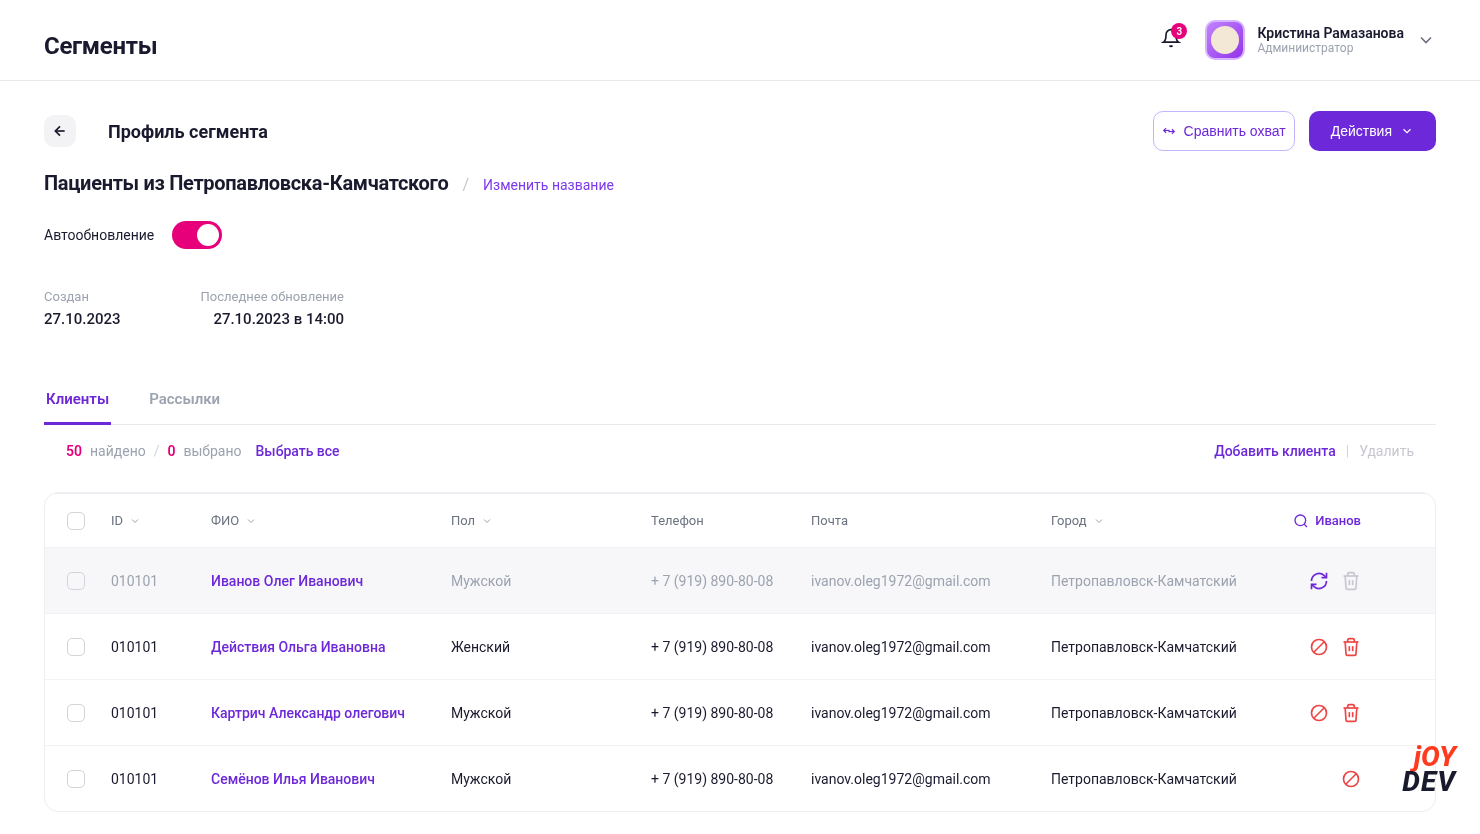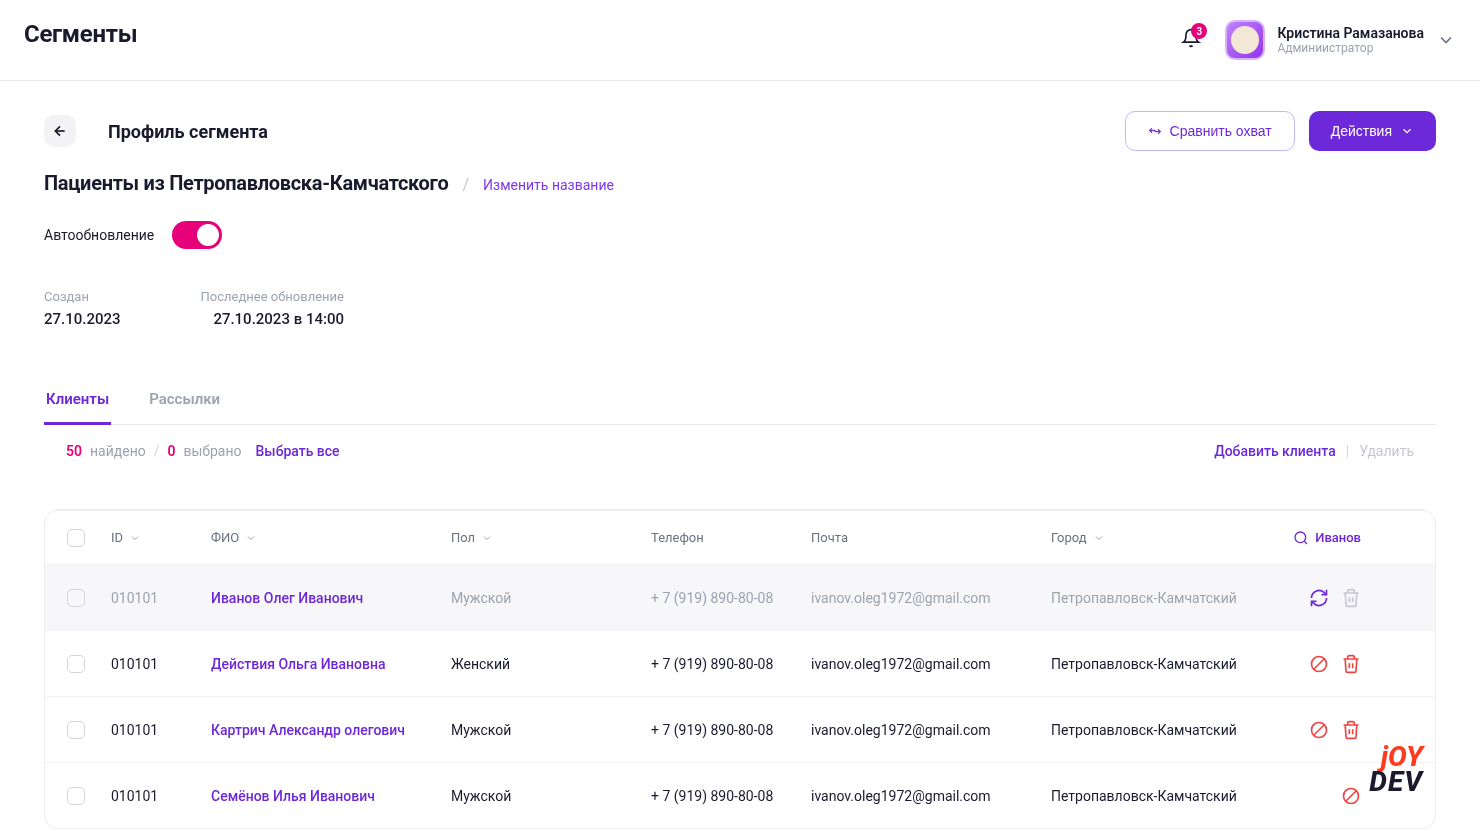--- a/index.html
+++ b/index.html
@@ -1,40 +1,40 @@
 <!DOCTYPE html>
 <html><head>
 <meta charset="utf-8">
 <style>
 * { margin: 0; padding: 0; box-sizing: border-box; }
 body { font-family: -apple-system, BlinkMacSystemFont, 'Segoe UI', Roboto, sans-serif; background: #fff; color: #1a1a2e; }
 
 
-.header { display: flex; align-items: flex-start; justify-content: space-between; padding: 20px 24px; border-bottom: 1px solid #e8e8ed; }
+.header { display: flex; align-items: flex-end; justify-content: space-between; padding: 20px 44px; border-bottom: 1px solid #e8e8ed; }
 .header-title { font-size: 24px; font-weight: 700; letter-spacing: -0.3px; }
 .header-right { display: flex; align-items: center; gap: 24px; }
 .bell-wrap { position: relative; cursor: pointer; }
 .bell-badge { position: absolute; top: -5px; right: -6px; background: #e6007a; color: #fff; font-size: 10px; font-weight: 600; width: 16px; height: 16px; border-radius: 50%; display: flex; align-items: center; justify-content: center; }
 .user-block { display: flex; align-items: center; gap: 12px; cursor: pointer; }
 .avatar { width: 40px; height: 40px; border-radius: 10px; background: linear-gradient(135deg,#c084fc,#9333ea); border: 2px solid #d8b4fe; position: relative; overflow: hidden; }
 .avatar::after { content:''; position:absolute; inset:4px; border-radius:50%; background:#f3e8d6; }
 .user-info { display: flex; flex-direction: column; }
 .user-name { font-size: 14px; font-weight: 600; }
 .user-role { font-size: 12px; color: #9ca3af; }
 
 
 .content { padding: 0 44px; }
 
 
 .subhead { display: flex; align-items: center; justify-content: space-between; padding: 30px 0 20px; }
 .subhead-left { display: flex; align-items: center; gap: 32px; }
 .back-btn { width: 32px; height: 32px; border-radius: 10px; background: #f3f3f5; display: flex; align-items: center; justify-content: center; cursor: pointer; }
 .subhead-title { font-size: 18px; font-weight: 700; }
 .subhead-right { display: flex; gap: 14px; }
-.btn-outline { border: 1px solid #c4b5fd; color: #6d28d9; background: #fff; padding: 11px 22px; border-radius: 10px; font-size: 14px; font-weight: 500; display: flex; align-items: center; gap: 8px; cursor: pointer; }
+.btn-outline { border: 1px solid #c4b5fd; color: #6d28d9; background: #fff; padding: 11px 8px; border-radius: 10px; font-size: 14px; font-weight: 500; display: flex; align-items: center; gap: 8px; cursor: pointer; }
 .btn-primary { border: none; background: #6d28d9; color: #fff; padding: 11px 22px; border-radius: 10px; font-size: 14px; font-weight: 500; display: flex; align-items: center; gap: 8px; cursor: pointer; }
 
 
 .seg-row { display: flex; align-items: baseline; gap: 14px; margin-bottom: 26px; }
 .seg-name { font-size: 20px; font-weight: 700; letter-spacing: -0.3px; }
 .seg-sep { color: #c7c7d0; }
 .seg-edit { color: #7c3aed; font-size: 14px; cursor: pointer; }
 
 
 .toggle-row { display: flex; align-items: center; gap: 18px; margin-bottom: 40px; }
@@ -47,21 +47,21 @@
 .meta-block { display: flex; flex-direction: column; gap: 6px; }
 .meta-label { font-size: 13px; color: #9ca3af; }
 .meta-value { font-size: 15px; font-weight: 500; text-align: right; }
 
 
 .tabs { display: flex; gap: 36px; border-bottom: 1px solid #e8e8ed; }
 .tab { padding: 12px 2px 14px; font-size: 15px; font-weight: 600; color: #9ca3af; cursor: pointer; border-bottom: 3px solid transparent; margin-bottom: -1px; }
 .tab.active { color: #6d28d9; border-bottom-color: #6d28d9; }
 
 
-.table-wrap { border: 1px solid #ededf2; border-radius: 14px; margin-top: 36px; overflow: hidden; }
+.table-wrap { border: 1px solid #ededf2; border-radius: 14px; margin-top: 19px; overflow: hidden; }
 .toolbar { display: flex; align-items: center; justify-content: space-between; padding: 18px 22px 14px; font-size: 14px; }
 .toolbar-left { display: flex; align-items: center; gap: 8px; }
 .cnt { color: #e6007a; font-weight: 600; }
 .muted { color: #9ca3af; }
 .sl-sep { color: #d1d5db; }
 .select-all { color: #6d28d9; font-weight: 500; cursor: pointer; margin-left: 6px; }
 .toolbar-right { display: flex; align-items: center; gap: 10px; }
 .add-client { color: #6d28d9; font-weight: 500; cursor: pointer; }
 .del-sel { color: #c7c7d0; }
 
@@ -72,21 +72,21 @@
 .search-head { color: #6d28d9; font-weight: 500; display: flex; align-items: center; gap: 6px; justify-content: flex-end; cursor: pointer; }
 .trow { height: 66px; border-top: 1px solid #f3f3f5; font-size: 14px; }
 .trow.hov { background: #f7f7fa; color: #9ca3af; }
 .cb { width: 18px; height: 18px; border: 1.5px solid #d1d5db; border-radius: 5px; cursor: pointer; }
 .name-link { color: #6d28d9; font-weight: 500; cursor: pointer; }
 .trow.hov .name-link { color: #6d28d9; }
 .actions { display: flex; gap: 12px; justify-content: flex-end; }
 .ic { width: 20px; height: 20px; cursor: pointer; }
 
 
-.wm { position: fixed; bottom: 40px; right: 57px; font-weight: 800; font-size: 28px; line-height: 0.9; text-align: right; pointer-events: none; font-style: italic; }
+.wm { position: fixed; bottom: 40px; right: 24px; font-weight: 800; font-size: 28px; line-height: 0.9; text-align: right; pointer-events: none; font-style: italic; }
 .wm1 { color: #ff3b1f; }
 .wm2 { color: #1a1a2e; letter-spacing: 1px; }
 </style>
 </head>
 <body>
 
 <div class="header">
   <div class="header-title">Сегменты</div>
   <div class="header-right">
     <div class="bell-wrap">

